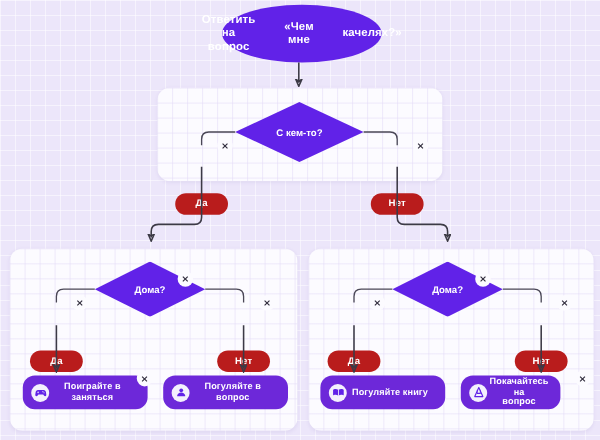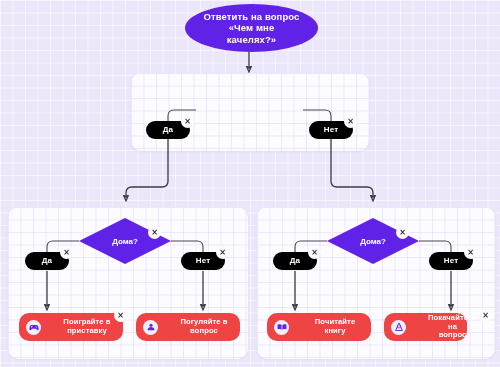--- a/index.html
+++ b/index.html
@@ -78,35 +78,36 @@
     width: 100%; height: 100%;
     display: flex; align-items: center; justify-content: center;
     color: #ffffff;
     font-size: 8px;
     font-weight: bold;
     z-index: 2;
   }
 
   
   .pill {
-    background-color: #000000;
+    background-color: #b91c1c;
     border-radius: 9px;
     font-size: 8px;
     padding: 0 6px;
+    margin-top: 40px;
   }
 
   
   .action {
-    background-color: #ef4444;
+    background-color: #6d28d9;
     border-radius: 10px;
     font-size: 7.6px;
     font-weight: bold;
     justify-content: flex-start;
     padding: 0 8px 0 7px;
-    gap: 22px;
+    gap: 2px;
   }
   .action .label {
     flex: 1;
     text-align: center;
     padding-right: 4px;
   }
 
   
   .icon-badge {
     width: 15px; height: 15px;
@@ -185,26 +186,30 @@
     <path class="thin" d="M 171,241 L 197,241 Q 203,241 203,247 L 203,252"></path>
     <line x1="47" y1="271" x2="47" y2="307" marker-end="url(#arw)"></line>
     <line x1="203" y1="271" x2="203" y2="307" marker-end="url(#arw)"></line>
 
     <path class="thin" d="M 327,241 L 301,241 Q 295,241 295,247 L 295,252"></path>
     <path class="thin" d="M 419,241 L 445,241 Q 451,241 451,247 L 451,252"></path>
     <line x1="295" y1="271" x2="295" y2="307" marker-end="url(#arw)"></line>
     <line x1="451" y1="271" x2="451" y2="307" marker-end="url(#arw)"></line>
   </svg>
 
-  <div class="node oval" style="left:185px; top:4px; width:133px; height:48px; flex-direction:column;">
+  <div class="node oval" style="left:185px; top:4px; width:133px; height:48px; gap:24px;">
     <span>Ответить на вопрос</span>
     <span>«Чем мне</span>
     <span>качелях?»</span>
   </div>
 
+  <div class="diamond-wrap" style="left:196px; top:85px; width:107px; height:50px;">
+    <div class="diamond-shape"></div>
+    <div class="diamond-label">С кем-то?</div>
+  </div>
 
   <div class="node pill" style="left:146px; top:121px; width:44px; height:18px;">
     <span>Да</span>
   </div>
   <div class="notch notch-onpanel" style="left:181px; top:115px;"></div>
   <div class="close-btn" style="left:183px; top:117px;">×</div>
 
   <div class="node pill" style="left:309px; top:121px; width:44px; height:18px;">
     <span>Нет</span>
   </div>
@@ -235,21 +240,21 @@
       <svg width="10" height="10" viewBox="0 0 16 16">
         <path d="M4.2 4.8h7.6c1.7 0 2.9 1.4 3.1 3l.5 3.4c.15 1.1-.6 1.9-1.6 1.9-.7 0-1.2-.4-1.6-.95l-1-1.4H4.8l-1 1.4c-.4.55-.9.95-1.6.95-1 0-1.75-.8-1.6-1.9l.5-3.4c.2-1.6 1.4-3 3.1-3z" fill="#6122e8"></path>
         <rect x="3.1" y="7.3" width="2.6" height="0.85" rx="0.4" fill="#f3f0fd"></rect>
         <rect x="3.98" y="6.45" width="0.85" height="2.6" rx="0.4" fill="#f3f0fd"></rect>
         <circle cx="10.8" cy="7.0" r="0.75" fill="#f3f0fd"></circle>
         <circle cx="12.3" cy="8.4" r="0.75" fill="#f3f0fd"></circle>
       </svg>
     </span>
     <span class="label">
       <span>Поиграйте в</span><br>
-      <span>приставку</span>
+      <span>заняться</span>
     </span>
   </div>
   <div class="notch notch-onpanel" style="left:114px; top:309px;"></div>
   <div class="close-btn" style="left:116px; top:311px;">×</div>
 
   <div class="node action" style="left:136px; top:313px; width:104px; height:28px;">
     <span class="icon-badge">
       <svg width="10" height="10" viewBox="0 0 16 16">
         <circle cx="8" cy="5.2" r="2.5" fill="#6122e8"></circle>
         <path d="M8 8.1c2.9 0 5.1 1.9 5.4 4.2.05.4-.25.75-.65.75H3.25c-.4 0-.7-.35-.65-.75C2.9 10 5.1 8.1 8 8.1z" fill="#6122e8"></path>
@@ -278,21 +283,21 @@
   <div class="close-btn" style="left:466px; top:248px;">×</div>
 
   <div class="node action" style="left:267px; top:313px; width:104px; height:28px;">
     <span class="icon-badge">
       <svg width="10" height="10" viewBox="0 0 16 16">
         <path d="M1.6 4.1c1.9-.8 4.3-.8 6.1.5v7.6c-1.8-1.3-4.2-1.3-6.1-.5-.35.15-.7-.1-.7-.5V4.6c0-.22.13-.42.7-.5z" fill="#6122e8"></path>
         <path d="M14.4 4.1c-1.9-.8-4.3-.8-6.1.5v7.6c1.8-1.3 4.2-1.3 6.1-.5.35.15.7-.1.7-.5V4.6c0-.22-.13-.42-.7-.5z" fill="#6122e8"></path>
         <rect x="7.55" y="4.3" width="0.9" height="8.0" fill="#f3f0fd"></rect>
       </svg>
     </span>
-    <span class="label">Почитайте книгу</span>
+    <span class="label">Погуляйте книгу</span>
   </div>
 
   <div class="node action" style="left:384px; top:313px; width:83px; height:28px;">
     <span class="icon-badge">
       <svg width="10" height="10" viewBox="0 0 16 16">
         <path d="M8 1.4 L13.4 13.6 H2.6 Z" fill="none" stroke="#6122e8" stroke-width="1.5" stroke-linejoin="round"></path>
         <rect x="5.2" y="8.6" width="5.6" height="1.5" rx="0.6" fill="#6122e8"></rect>
         <line x1="6.0" y1="4.6" x2="6.0" y2="8.8" stroke="#6122e8" stroke-width="1"></line>
         <line x1="10.0" y1="4.6" x2="10.0" y2="8.8" stroke="#6122e8" stroke-width="1"></line>
       </svg>

